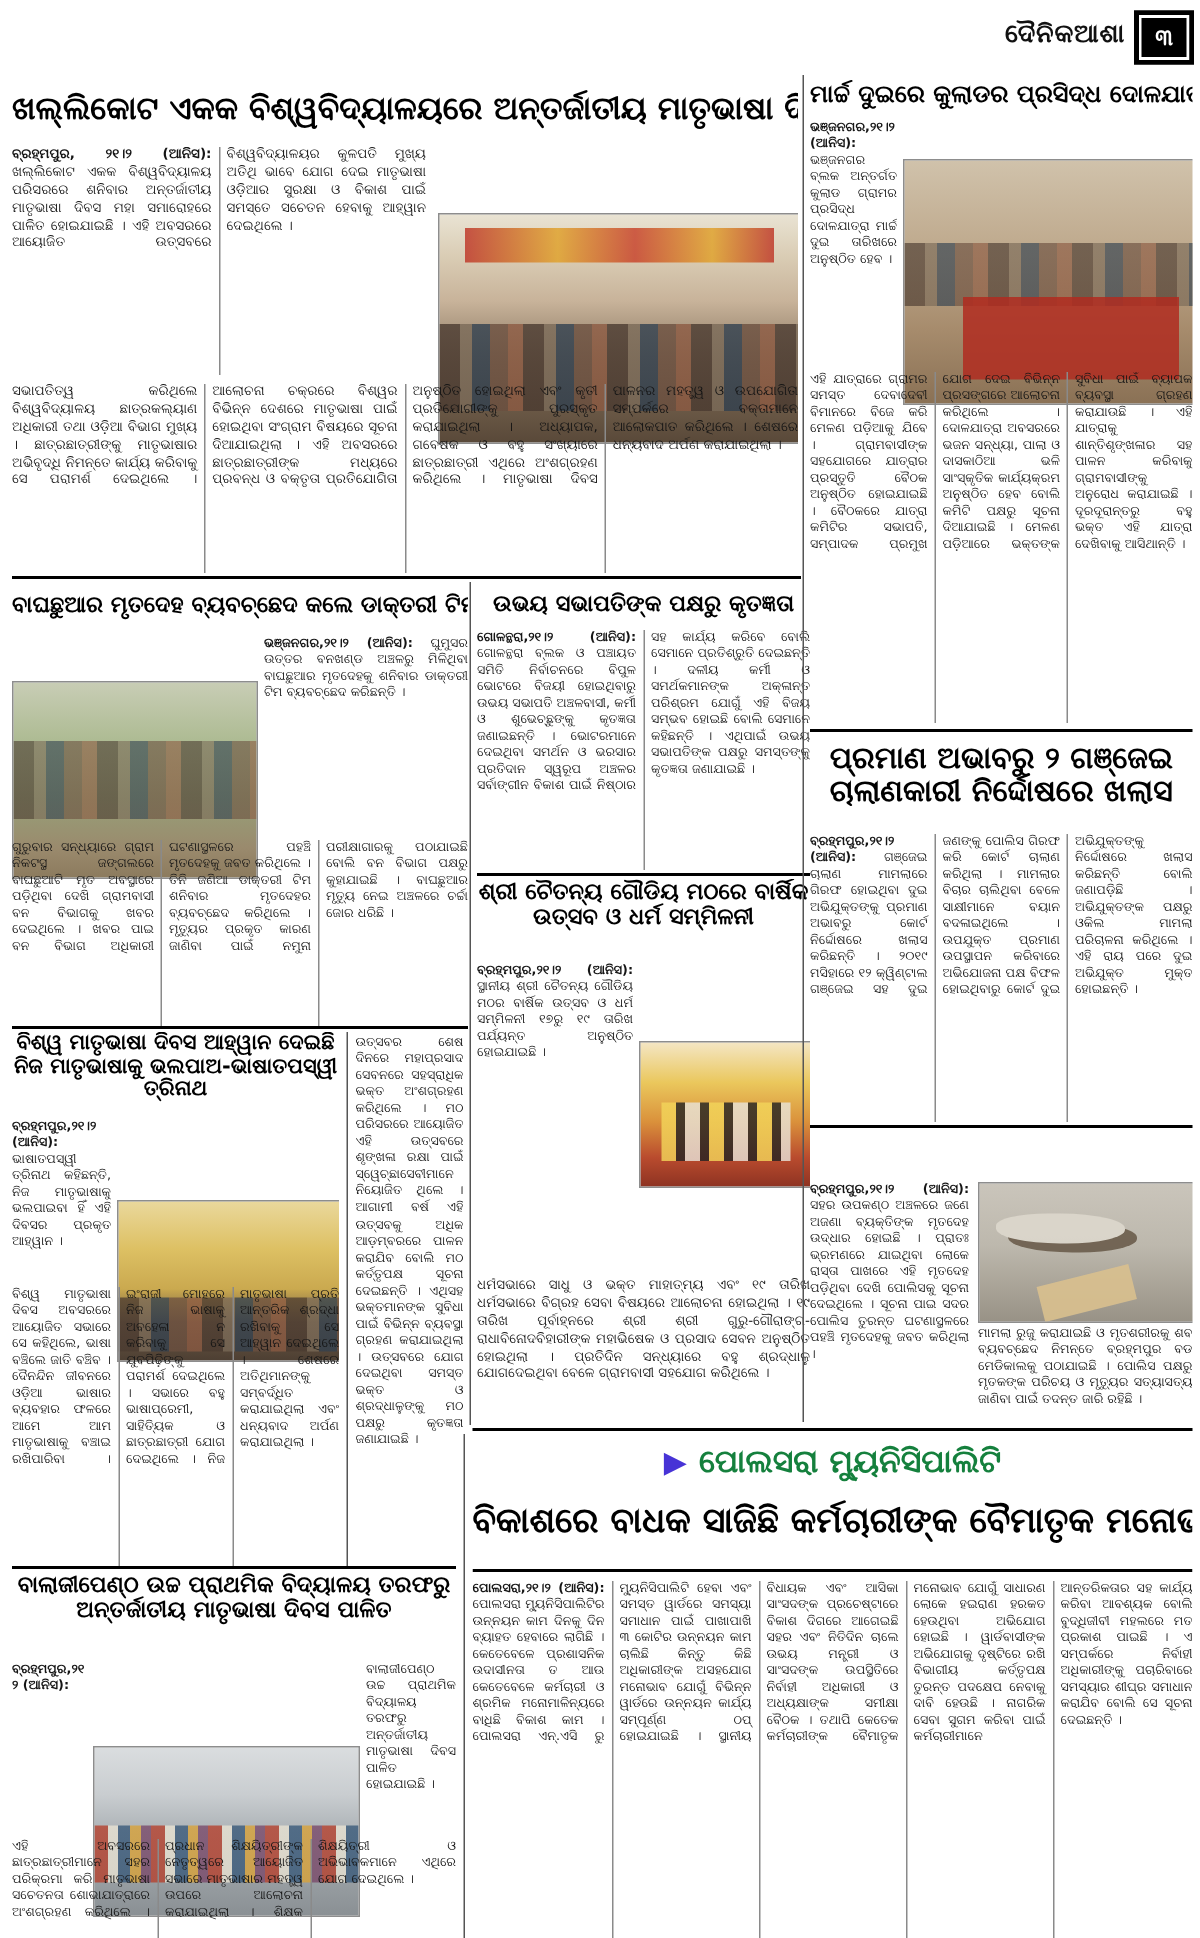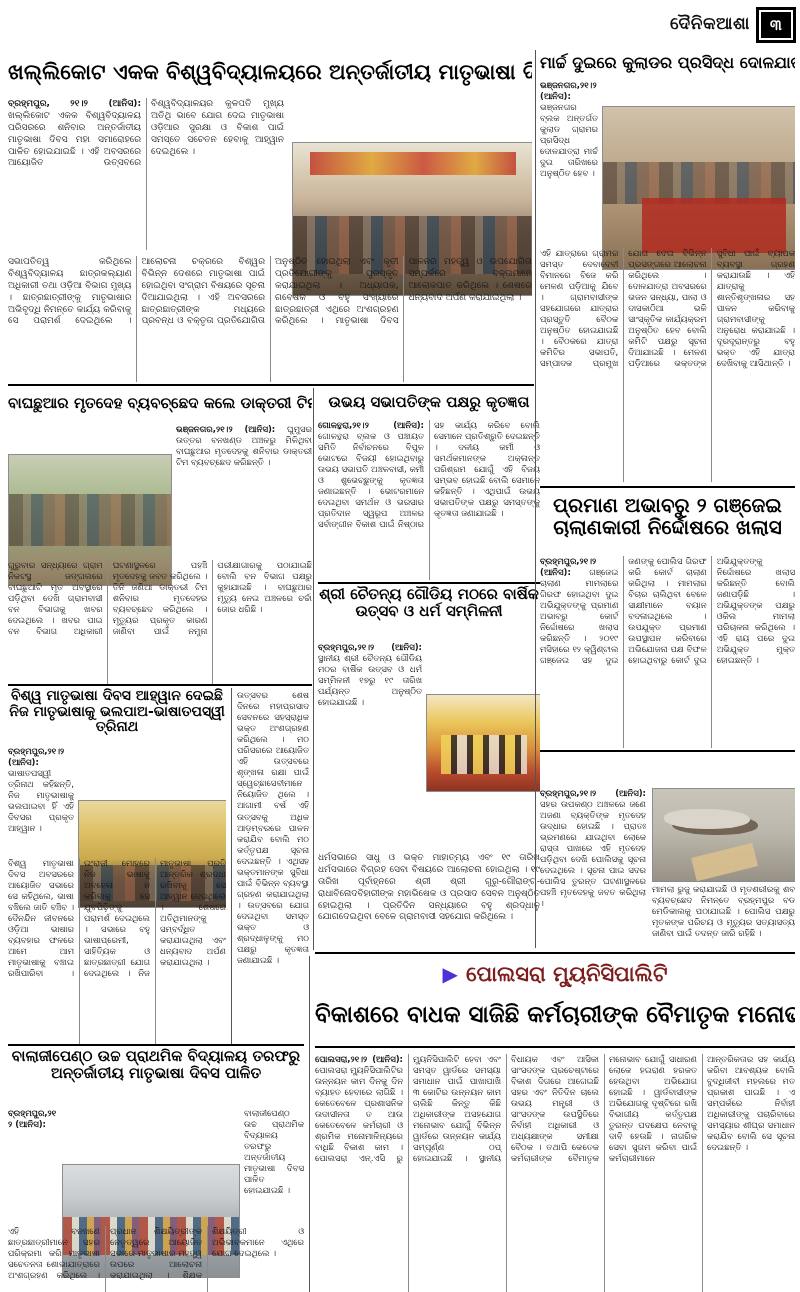--- a/index.html
+++ b/index.html
@@ -23,21 +23,21 @@
   .cols3{column-count:3;column-gap:10px;column-rule:1px solid #8a8a8a;}
   .cols4{column-count:4;column-gap:10px;column-rule:1px solid #8a8a8a;}
   .cols5{column-count:5;column-gap:10px;column-rule:1px solid #8a8a8a;}
   .dl{font-weight:700;}
   .dl::after{content:" ";}
   .hr{background:#000;}
   .vr{background:#555;width:1px;}
   
   .kicker{display:flex;align-items:center;justify-content:center;gap:8px;}
   .kicker-arrow{color:#4733d6;font-size:20px;line-height:1;}
-  .kicker-text{color:#7f1d1d;font-size:21px;font-weight:800;}
+  .kicker-text{color:#15803d;font-size:21px;font-weight:800;}
   
   .ph{position:relative;overflow:hidden;border:1px solid #8d8d8d;}
   .ph-univ{background:linear-gradient(180deg,#e9e3d3 0%,#dacdb5 18%,#c8b39a 38%,#8f7c66 62%,#6e5c49 82%,#594939 100%);}
   .ph-univ .banner{position:absolute;top:6%;left:7%;right:7%;height:15%;
         background:linear-gradient(90deg,#bf3a2c,#e0a32e 30%,#c8452e 55%,#e0a32e 80%,#bf3a2c);opacity:.85;}
   .ph-people{position:absolute;bottom:14%;left:0;right:0;height:38%;opacity:.8;
         background:repeating-linear-gradient(90deg,#4a3a30 0 14px,#7a6a58 14px 22px,#31404f 22px 34px,#6b4f3f 34px 46px,#8c5a42 46px 56px);}
   .ph-dola{background:linear-gradient(180deg,#d0c2ab 0%,#bda78a 40%,#a68b6c 70%,#8a7155 100%);}
   .ph-dola .rug{position:absolute;bottom:10%;left:20%;right:5%;height:34%;background:#b02b20;opacity:.85;}
   .ph-dola .row{bottom:40%;height:26%;opacity:.65;}
@@ -157,21 +157,21 @@
 
   <div class="abs art" style="left:8px;top:1048px;width:296px;height:244px;">
     <div class="hl" style="font-size:15px;height:56px;">ବାଲାଜୀପେଣ୍ଠ ଉଚ୍ଚ ପ୍ରାଥମିକ ବିଦ୍ୟାଳୟ ତରଫରୁ ଅନ୍ତର୍ଜାତୀୟ ମାତୃଭାଷା ଦିବସ ପାଳିତ</div>
     <div class="abs body body-sm" style="left:0;top:60px;width:50px;height:112px;">
       <span class="dl">ବ୍ରହ୍ମପୁର,୨୧।୨ (ଆନିସ):</span>
     </div>
     <div class="abs ph ph-balaji" style="left:54px;top:60px;width:176px;height:112px;">
       <div class="crowd"></div>
     </div>
     <div class="abs body body-sm" style="left:236px;top:60px;width:60px;height:112px;">ବାଲାଜୀପେଣ୍ଠ ଉଚ୍ଚ ପ୍ରାଥମିକ ବିଦ୍ୟାଳୟ ତରଫରୁ ଅନ୍ତର୍ଜାତୀୟ ମାତୃଭାଷା ଦିବସ ପାଳିତ ହୋଇଯାଇଛି ।</div>
-    <div class="abs body cols3 body-sm" style="left:0;top:178px;width:296px;height:66px;">ଏହି ବନଖଣେ ଛାତ୍ରଛାତ୍ରୀମାନେ ସହର ପରିକ୍ରମା କରି ମାତୃଭାଷା ସଚେତନତା ଶୋଭାଯାତ୍ରାରେ ଅଂଶଗ୍ରହଣ କରିଥିଲେ । ପ୍ରଧାନ ଶିକ୍ଷୟିତ୍ରୀଙ୍କ ନେତୃତ୍ୱରେ ଆୟୋଜିତ ସଭାରେ ମାତୃଭାଷାର ମହତ୍ତ୍ୱ ଉପରେ ଆଲୋଚନା କରାଯାଇଥିଲା । ଶିକ୍ଷକ ଶିକ୍ଷୟିତ୍ରୀ ଓ ଅଭିଭାବକମାନେ ଏଥିରେ ଯୋଗ ଦେଇଥିଲେ ।</div>
+    <div class="abs body cols3 body-sm" style="left:0;top:178px;width:296px;height:66px;">ଏହି ଅବସରରେ ଛାତ୍ରଛାତ୍ରୀମାନେ ସହର ପରିକ୍ରମା କରି ମାତୃଭାଷା ସଚେତନତା ଶୋଭାଯାତ୍ରାରେ ଅଂଶଗ୍ରହଣ କରିଥିଲେ । ପ୍ରଧାନ ଶିକ୍ଷୟିତ୍ରୀଙ୍କ ନେତୃତ୍ୱରେ ଆୟୋଜିତ ସଭାରେ ମାତୃଭାଷାର ମହତ୍ତ୍ୱ ଉପରେ ଆଲୋଚନା କରାଯାଇଥିଲା । ଶିକ୍ଷକ ଶିକ୍ଷୟିତ୍ରୀ ଓ ଅଭିଭାବକମାନେ ଏଥିରେ ଯୋଗ ଦେଇଥିଲେ ।</div>
   </div>
 
   <div class="abs hr" style="left:315px;top:952px;width:480px;height:2px;"></div>
   <div class="abs art" style="left:315px;top:956px;width:480px;height:336px;">
     <div class="kicker" style="height:36px;">
       <span class="kicker-arrow">▶</span>
       <span class="kicker-text">ପୋଲସରା ମ୍ୟୁନିସିପାଲିଟି</span>
     </div>
     <div class="hl hl-1line" style="font-size:23px;height:44px;line-height:44px;">ବିକାଶରେ ବାଧକ ସାଜିଛି କର୍ମଚାରୀଙ୍କ ବୈମାତୃକ ମନୋଭାବ</div>
     <div class="hr" style="position:absolute;left:0;top:90px;width:480px;height:2px;"></div>

